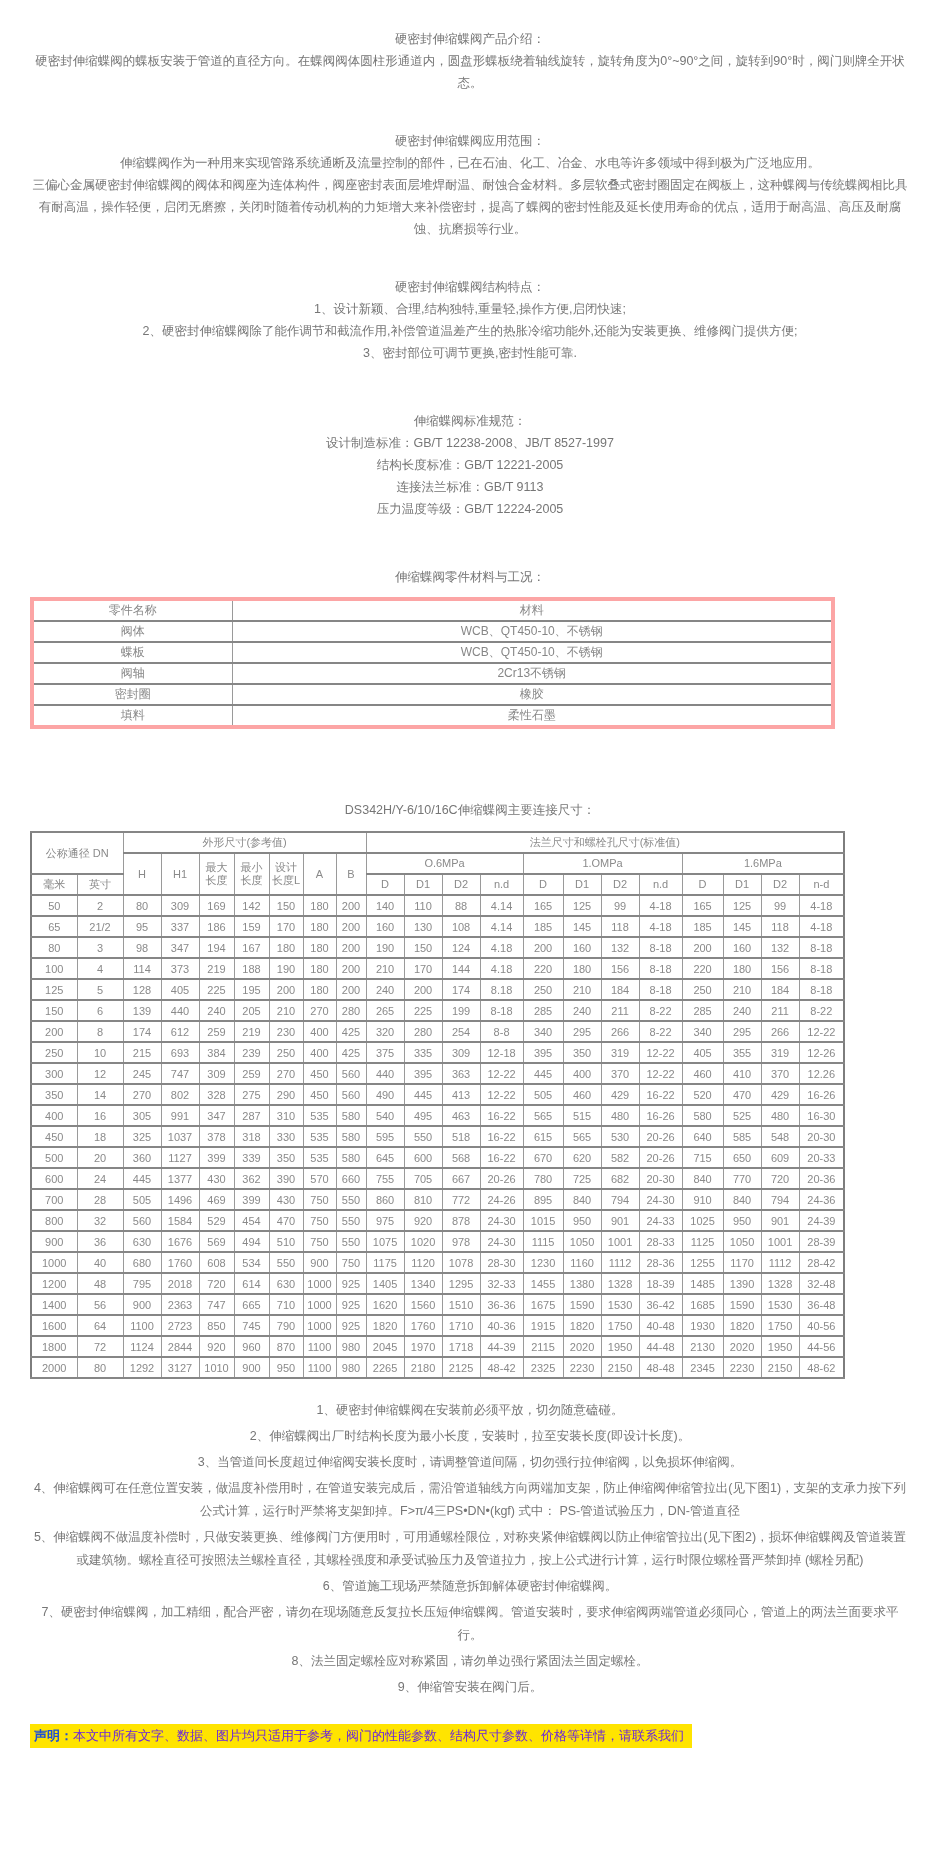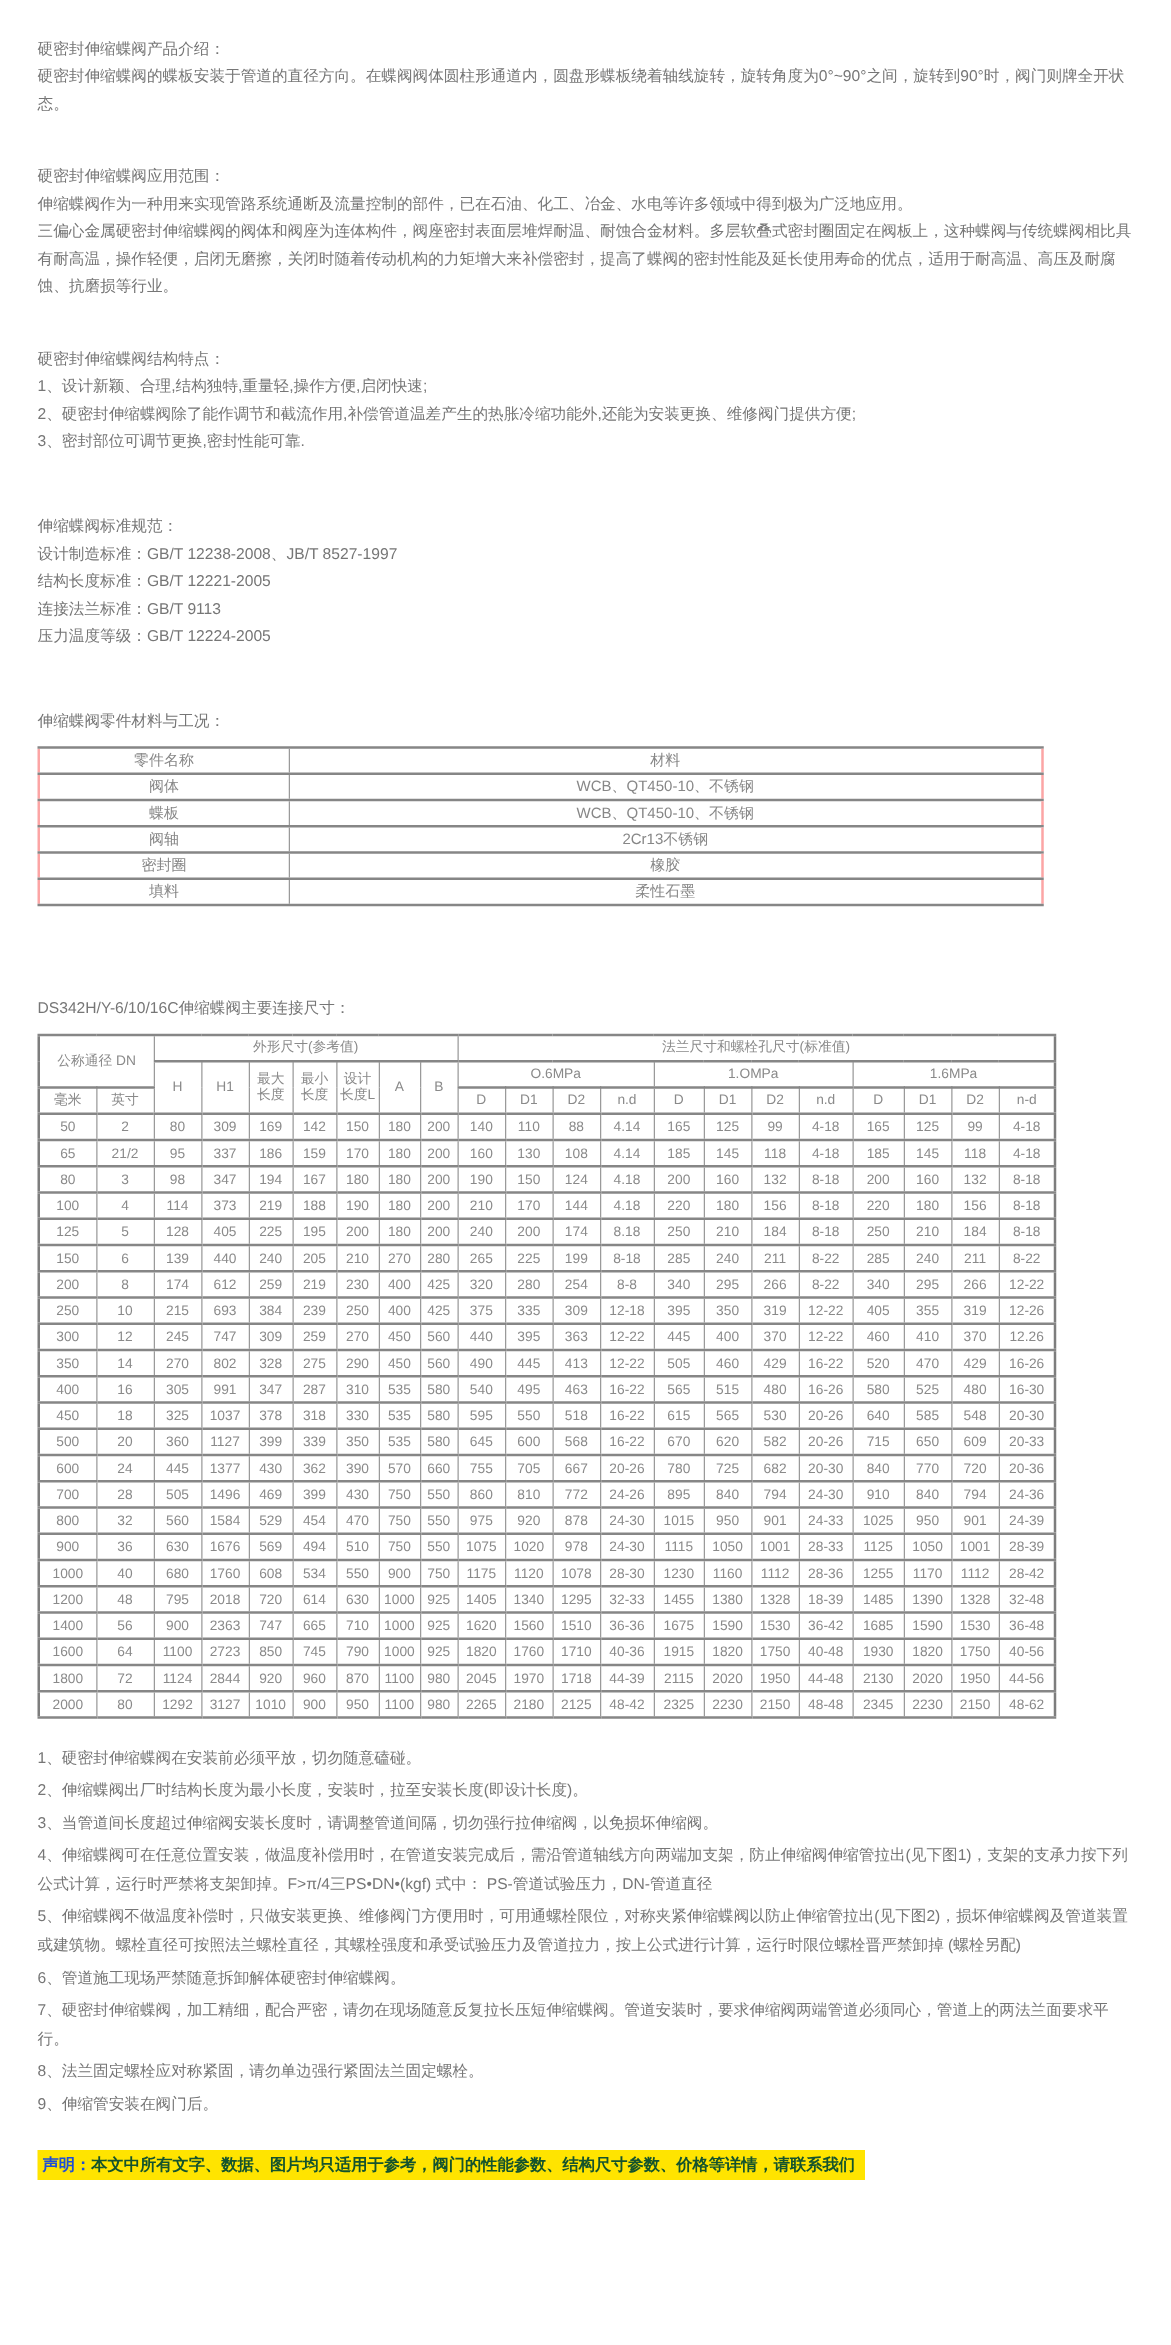--- a/index.html
+++ b/index.html
@@ -19,20 +19,21 @@
   .sec-gap       { margin-top: 36px; }
   .sec-gap-lg    { margin-top: 46px; }
   .sec-gap-xl    { margin-top: 70px; }
   .sec-gap-sm    { margin-top: 20px; }
   .heading, .para, .line {
     font-size: 12.5px;
     line-height: 22px;
     margin: 0;
     color: #767676;
     font-weight: normal;
+    text-align: center;
   }
   .notes .line { line-height: 23px; margin-bottom: 3px; }
 
   
   table.mat {
     border-collapse: collapse;
     width: 805px;
     margin-top: 9px;
     table-layout: fixed;
   }
@@ -41,21 +42,21 @@
     border-right: 1px solid #9a9a9a;
     border-top: 2px solid #868686;
     border-bottom: 2px solid #868686;
     height: 21px;
     text-align: center;
     font-size: 12px;
     font-weight: normal;
     color: #878787;
     padding: 1px 2px;
   }
-  table.mat { border: 2px solid #fca5a5; }
+  table.mat { border: 4px solid #fca5a5; }
 
   
   table.dim {
     border-collapse: collapse;
     width: 813px;
     margin-top: 10px;
     table-layout: fixed;
   }
   table.dim th, table.dim td {
     border-left: 1px solid #9a9a9a;
@@ -77,21 +78,21 @@
   
   .disclaimer {
     display: inline-block;
     margin-top: 22px;
     background: #ffe400;
     padding: 3px 8px 4px 4px;
     font-size: 13px;
     line-height: 17px;
   }
   .disclaimer .label { color: #1d4ed8; font-weight: bold; }
-  .disclaimer .text  { color: #14532d; font-weight: bold; }
+  .disclaimer .text  { color: #6d28d9; font-weight: normal; }
 </style>
 </head>
 <body>
 
 <div class="page">
 
   
   <div class="sec">
     <p class="heading">硬密封伸缩蝶阀产品介绍：</p>
     <div>

